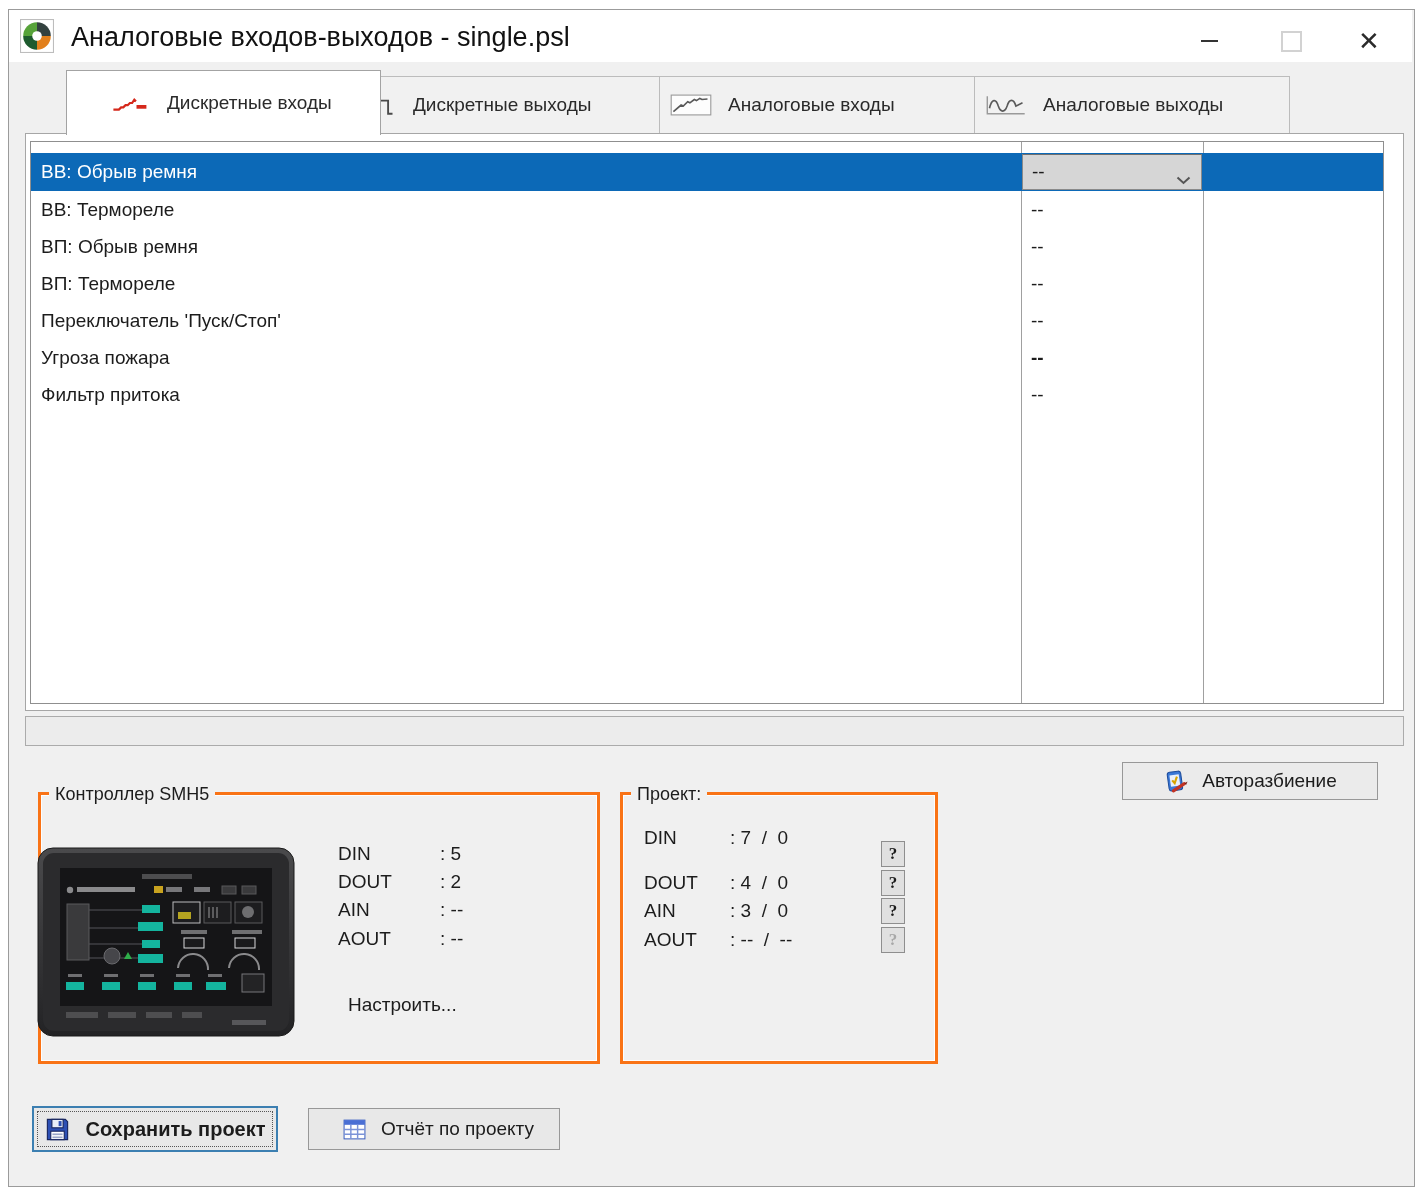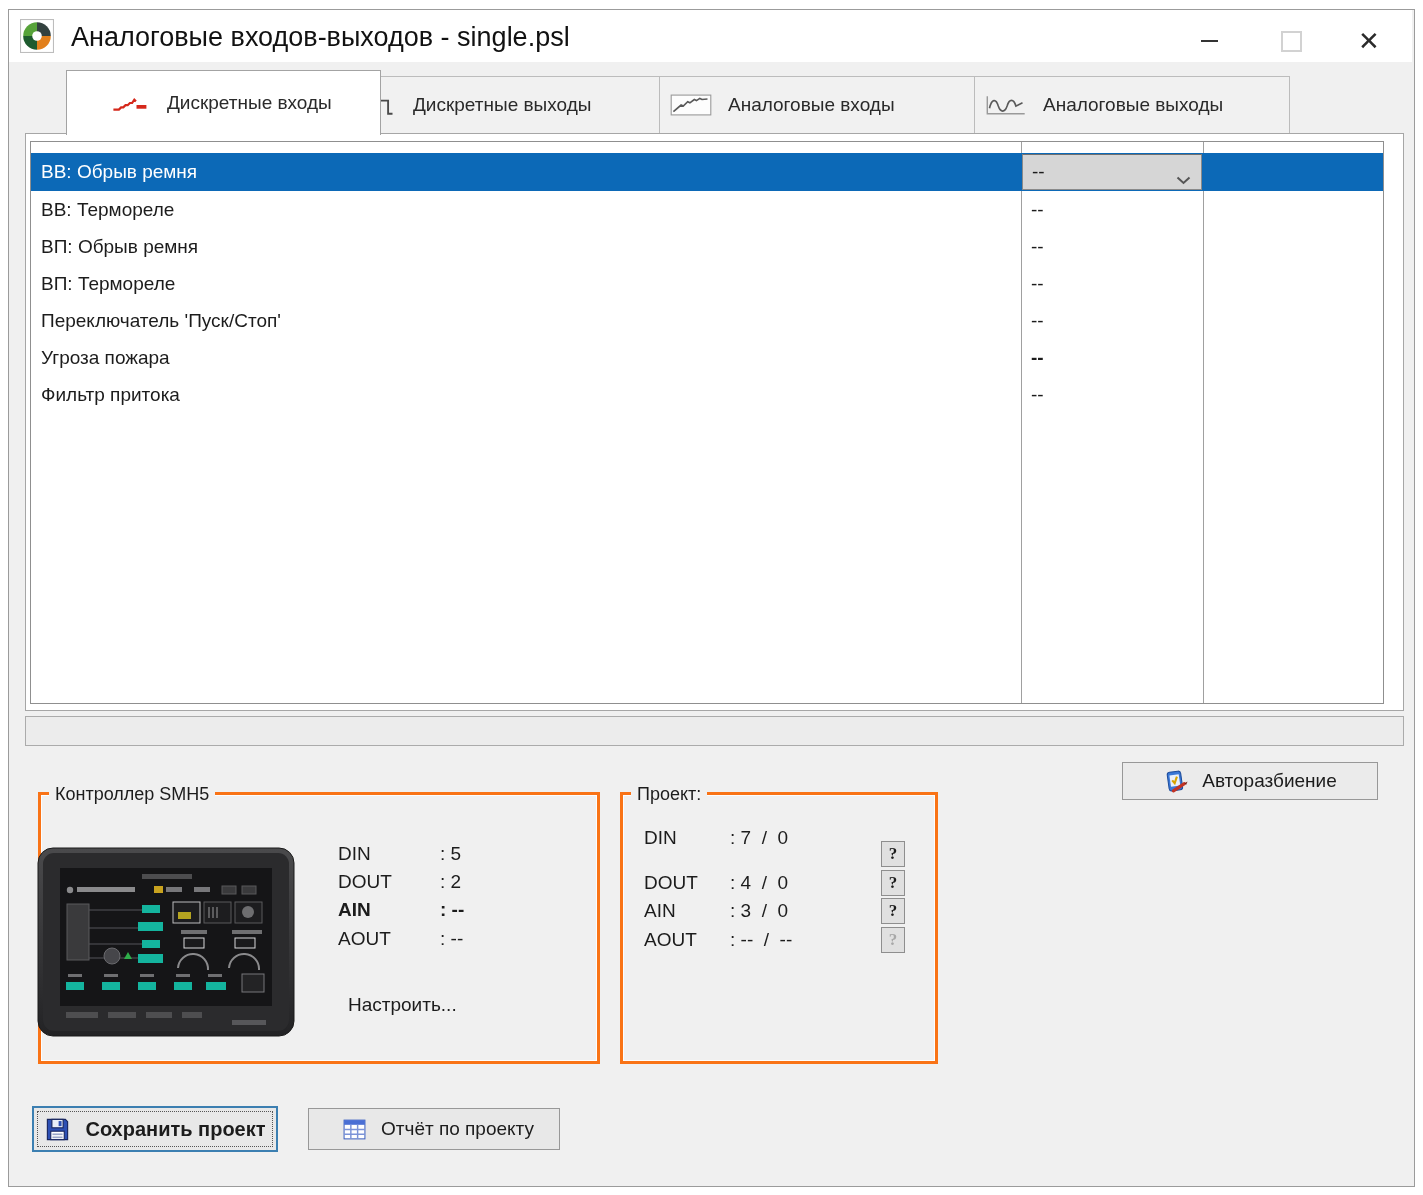--- a/index.html
+++ b/index.html
@@ -194,21 +194,21 @@
         <path d="M20.5 14 l3 -2 -1.2 3.2 z" fill="#7a1d12"></path>
       </svg>
     </span>
     <span>Авторазбиение</span>
   </button>
 
   <div class="abs group g-controller">
     <span class="group-label" style="left:8px;">Контроллер SMH5</span>
     <div class="stat" style="left:297px;top:48px;"><span class="lbl">DIN</span><span class="val">: 5</span></div>
     <div class="stat" style="left:297px;top:76px;"><span class="lbl">DOUT</span><span class="val">: 2</span></div>
-    <div class="stat" style="left:297px;top:104px;font-weight:bold;"><span class="lbl">AIN</span><span class="val">: --</span></div>
+    <div class="stat" style="left:297px;top:104px;"><span class="lbl">AIN</span><span class="val">: --</span></div>
     <div class="stat" style="left:297px;top:133px;"><span class="lbl">AOUT</span><span class="val">: --</span></div>
     <span class="abs configure">Настроить...</span>
   </div>
 
   <div class="abs ctrl-img">
     <svg width="260" height="196" viewBox="0 0 260 196">
       <defs>
         <linearGradient id="tb" x1="0" y1="0" x2="0" y2="1">
           <stop offset="0" stop-color="#4a4a4c"></stop>
             <stop offset="1" stop-color="#232325"></stop>

